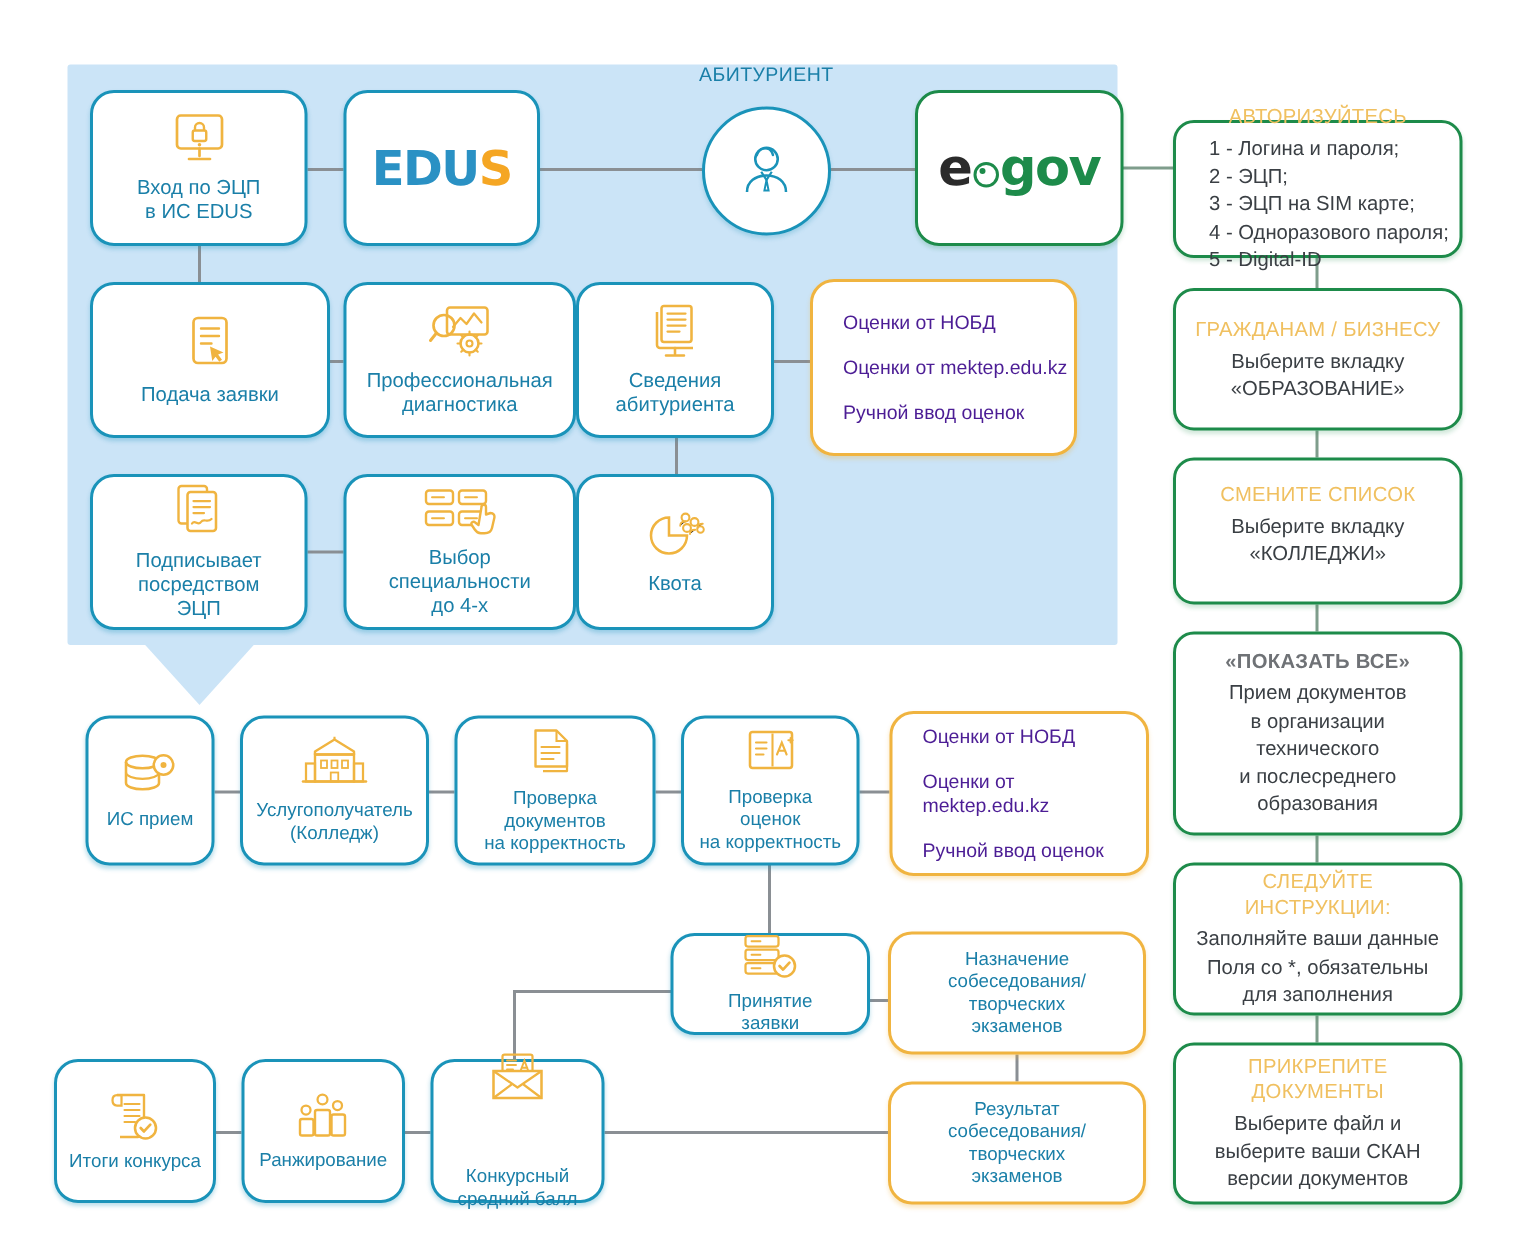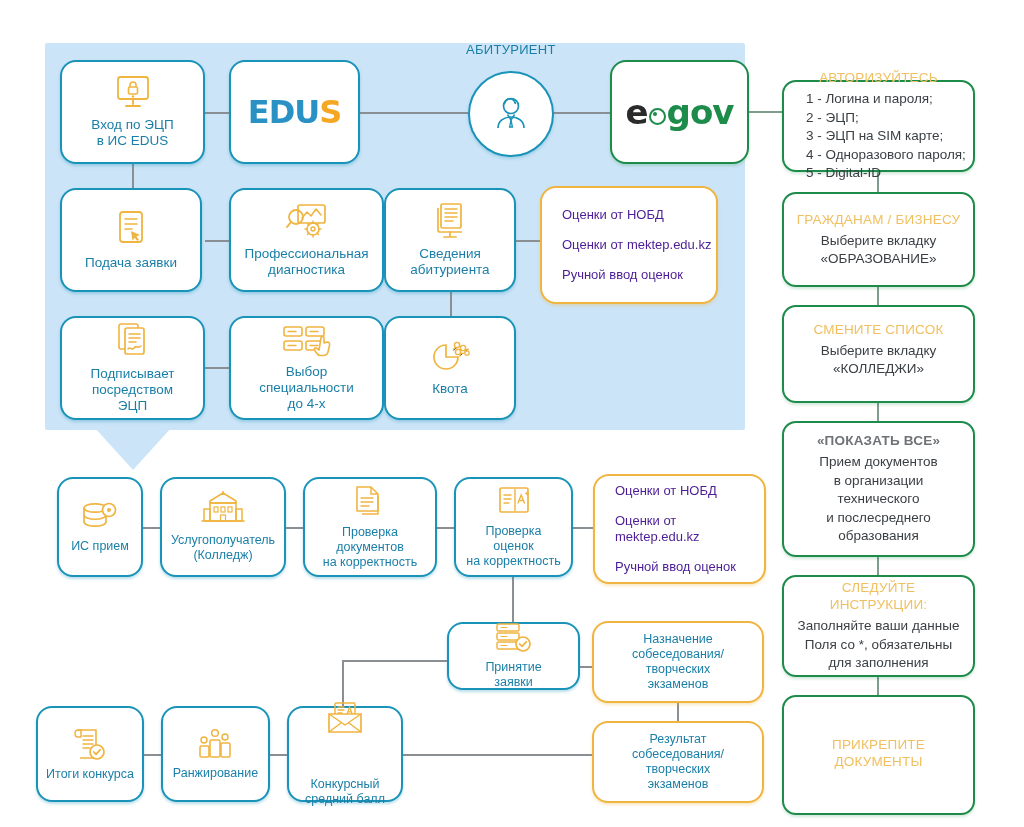--- a/index.html
+++ b/index.html
@@ -235,21 +235,21 @@
   </div>
 
   <div class="box green" style="left:610px;top:60px;width:139px;height:104px;">
     <span class="egov">
         <span class="e">e</span>
         <span class="dot"></span>
         <span class="g">gov</span>
       </span>
   </div>
 
-  <div class="box blue" style="left:60px;top:188px;width:142px;height:104px;">
+  <div class="box blue" style="left:60px;top:188px;width:160px;height:104px;">
     <span class="icon">
       <svg width="36" height="40" viewBox="0 0 36 40">
         <rect x="7" y="3" width="22" height="30" rx="3" fill="none" stroke="#f0b440" stroke-width="1.8"></rect>
         <path d="M12 10h12M12 15h12M12 20h7" stroke="#f0b440" stroke-width="1.6" stroke-linecap="round"></path>
         <path d="M18 22l9 4-3.6 1.4 2.6 3.4-1.8 1.3-2.5-3.3-2.2 2.9z" fill="#f0b440"></path>
       </svg>
     </span>
     <span class="lbl">Подача заявки</span>
   </div>
 
@@ -501,18 +501,21 @@
   </div>
 
   <div class="gbox" style="left:782px;top:575px;width:193px;height:102px;">
     <div class="gtitle">СЛЕДУЙТЕ
 ИНСТРУКЦИИ:</div>
     <div class="gbody">Заполняйте ваши данные
 Поля со *, обязательны
 для заполнения</div>
   </div>
 
-  <div class="gbox" style="left:782px;top:695px;width:193px;height:120px;text-align:center;">
+  <div class="gbox" style="left:782px;top:695px;width:193px;height:108px;text-align:center;">
     <div class="gtitle">ПРИКРЕПИТЕ
 ДОКУМЕНТЫ</div>
+    <div class="gbody">Выберите файл и
+выберите ваши СКАН
+версии документов</div>
   </div>
 
 </div>
 
 </body></html>

